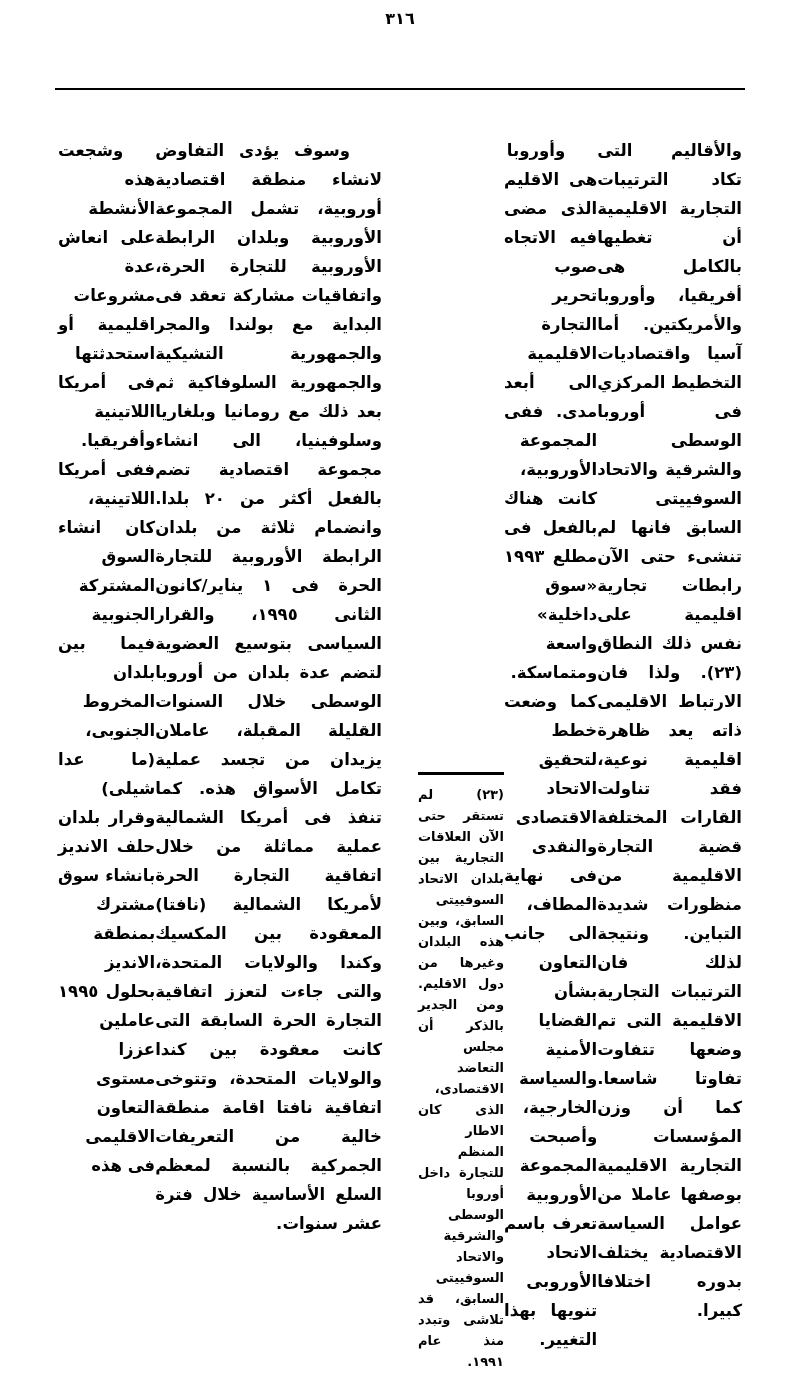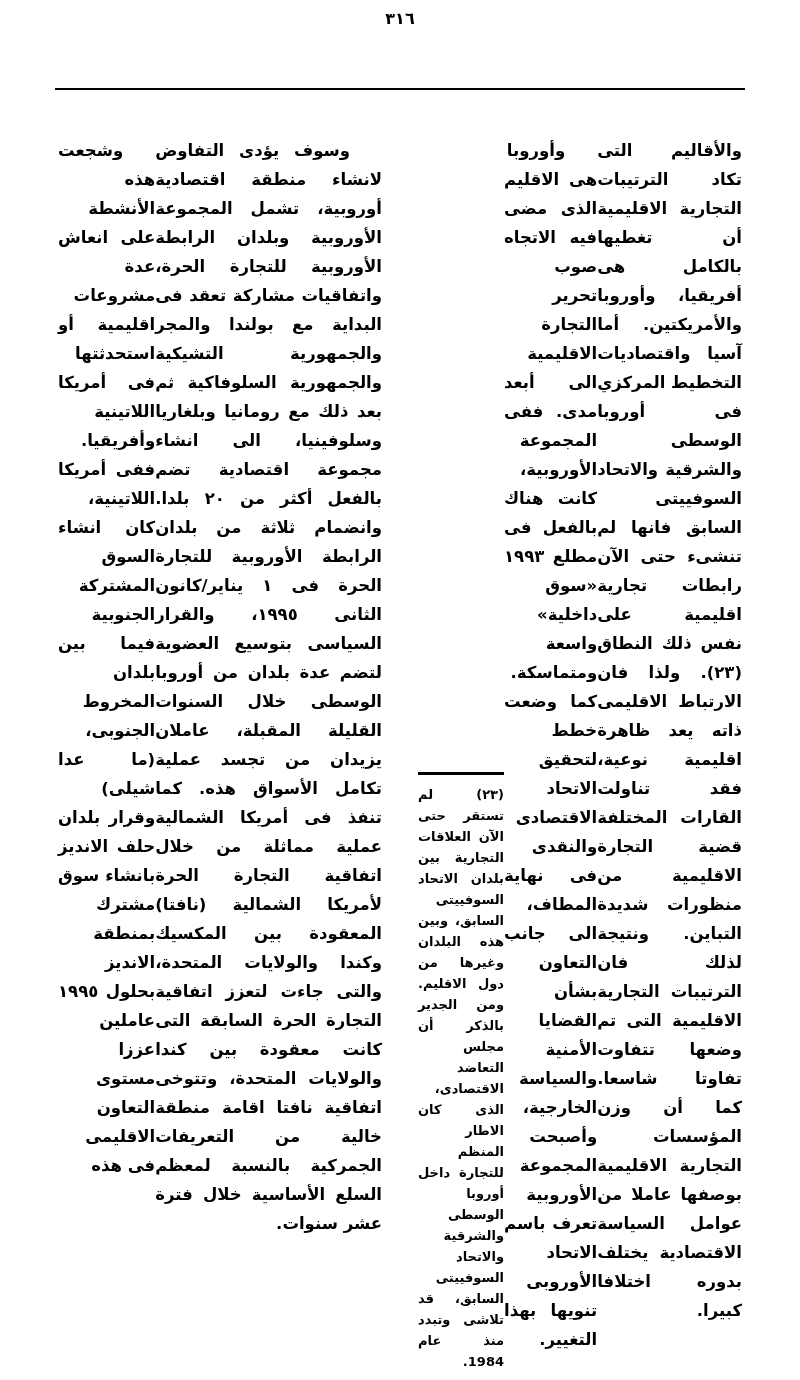--- a/index.html
+++ b/index.html
@@ -83,21 +83,21 @@
   <hr class="top-rule">
 
   <div class="columns" dir="rtl" lang="ar">
 
     <div class="column">
       <p class="no-indent">والأقاليم التى تكاد الترتيبات التجارية الاقليمية أن تغطيها بالكامل هى أفريقيا، وأوروبا والأمريكتين. أما آسيا واقتصاديات التخطيط المركزي فى أوروبا الوسطى والشرقية والاتحاد السوفييتى السابق فانها لم تنشىء حتى الآن رابطات تجارية اقليمية على نفس ذلك النطاق (٢٣). ولذا فان الارتباط الاقليمى ذاته يعد ظاهرة اقليمية نوعية، فقد تناولت القارات المختلفة قضية التجارة الاقليمية من منظورات شديدة التباين. ونتيجة لذلك فان الترتيبات التجارية الاقليمية التى تم وضعها تتفاوت تفاوتا شاسعا. كما أن وزن المؤسسات التجارية الاقليمية بوصفها عاملا من عوامل السياسة الاقتصادية يختلف بدوره اختلافا كبيرا.</p>
       <p>وأوروبا هى الاقليم الذى مضى فيه الاتجاه صوب تحرير التجارة الاقليمية الى أبعد مدى. ففى المجموعة الأوروبية، كانت هناك بالفعل فى مطلع ١٩٩٣ «سوق داخلية» واسعة ومتماسكة. كما وضعت خطط لتحقيق الاتحاد الاقتصادى والنقدى فى نهاية المطاف، الى جانب التعاون بشأن القضايا الأمنية والسياسة الخارجية، وأصبحت المجموعة الأوروبية تعرف باسم الاتحاد الأوروبى تنويها بهذا التغيير.</p>
 
       <div class="footnote">
         <div class="footnote-rule"></div>
-        <p class="footnote-text">(٢٣) لم تستقر حتى الآن العلاقات التجارية بين بلدان الاتحاد السوفييتى السابق، وبين هذه البلدان وغيرها من دول الاقليم. ومن الجدير بالذكر أن مجلس التعاضد الاقتصادى، الذى كان الاطار المنظم للتجارة داخل أوروبا الوسطى والشرقية والاتحاد السوفييتى السابق، قد تلاشى وتبدد منذ عام 1984.</p>
+        <p class="footnote-text">(٢٣) لم تستقر حتى الآن العلاقات التجارية بين بلدان الاتحاد السوفييتى السابق، وبين هذه البلدان وغيرها من دول الاقليم. ومن الجدير بالذكر أن مجلس التعاضد الاقتصادى، الذى كان الاطار المنظم للتجارة داخل أوروبا الوسطى والشرقية والاتحاد السوفييتى السابق، قد تلاشى وتبدد منذ عام ١٩٩١.</p>
       </div>
     </div>
 
     <div class="column">
       <p>وسوف يؤدى التفاوض لانشاء منطقة اقتصادية أوروبية، تشمل المجموعة الأوروبية وبلدان الرابطة الأوروبية للتجارة الحرة، واتفاقيات مشاركة تعقد فى البداية مع بولندا والمجر والجمهورية التشيكية والجمهورية السلوفاكية ثم بعد ذلك مع رومانيا وبلغاريا وسلوفينيا، الى انشاء مجموعة اقتصادية تضم بالفعل أكثر من ٢٠ بلدا. وانضمام ثلاثة من بلدان الرابطة الأوروبية للتجارة الحرة فى ١ يناير/كانون الثانى ١٩٩٥، والقرار السياسى بتوسيع العضوية لتضم عدة بلدان من أوروبا الوسطى خلال السنوات القليلة المقبلة، عاملان يزيدان من تجسد عملية تكامل الأسواق هذه. كما تنفذ فى أمريكا الشمالية عملية مماثلة من خلال اتفاقية التجارة الحرة لأمريكا الشمالية (نافتا) المعقودة بين المكسيك وكندا والولايات المتحدة، والتى جاءت لتعزز اتفاقية التجارة الحرة السابقة التى كانت معقودة بين كندا والولايات المتحدة، وتتوخى اتفاقية نافتا اقامة منطقة خالية من التعريفات الجمركية بالنسبة لمعظم السلع الأساسية خلال فترة عشر سنوات.</p>
       <p>وشجعت هذه الأنشطة على انعاش عدة مشروعات اقليمية أو استحدثتها فى أمريكا اللاتينية وأفريقيا. ففى أمريكا اللاتينية، كان انشاء السوق المشتركة الجنوبية فيما بين بلدان المخروط الجنوبى، (ما عدا شيلى) وقرار بلدان حلف الانديز بانشاء سوق مشترك بمنطقة الانديز بحلول ١٩٩٥ عاملين عززا مستوى التعاون الاقليمى فى هذه</p>
     </div>
 
   </div>
 

